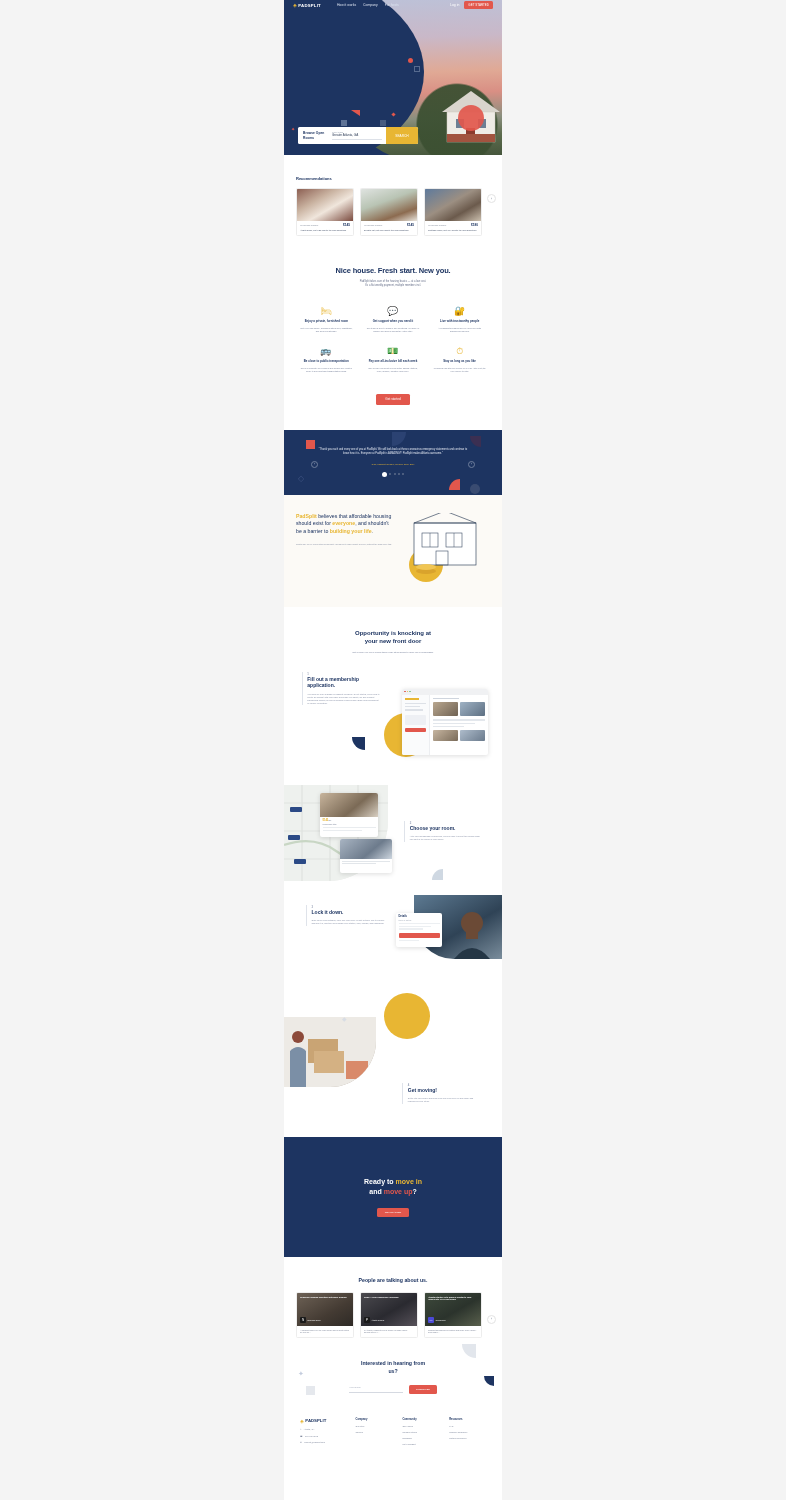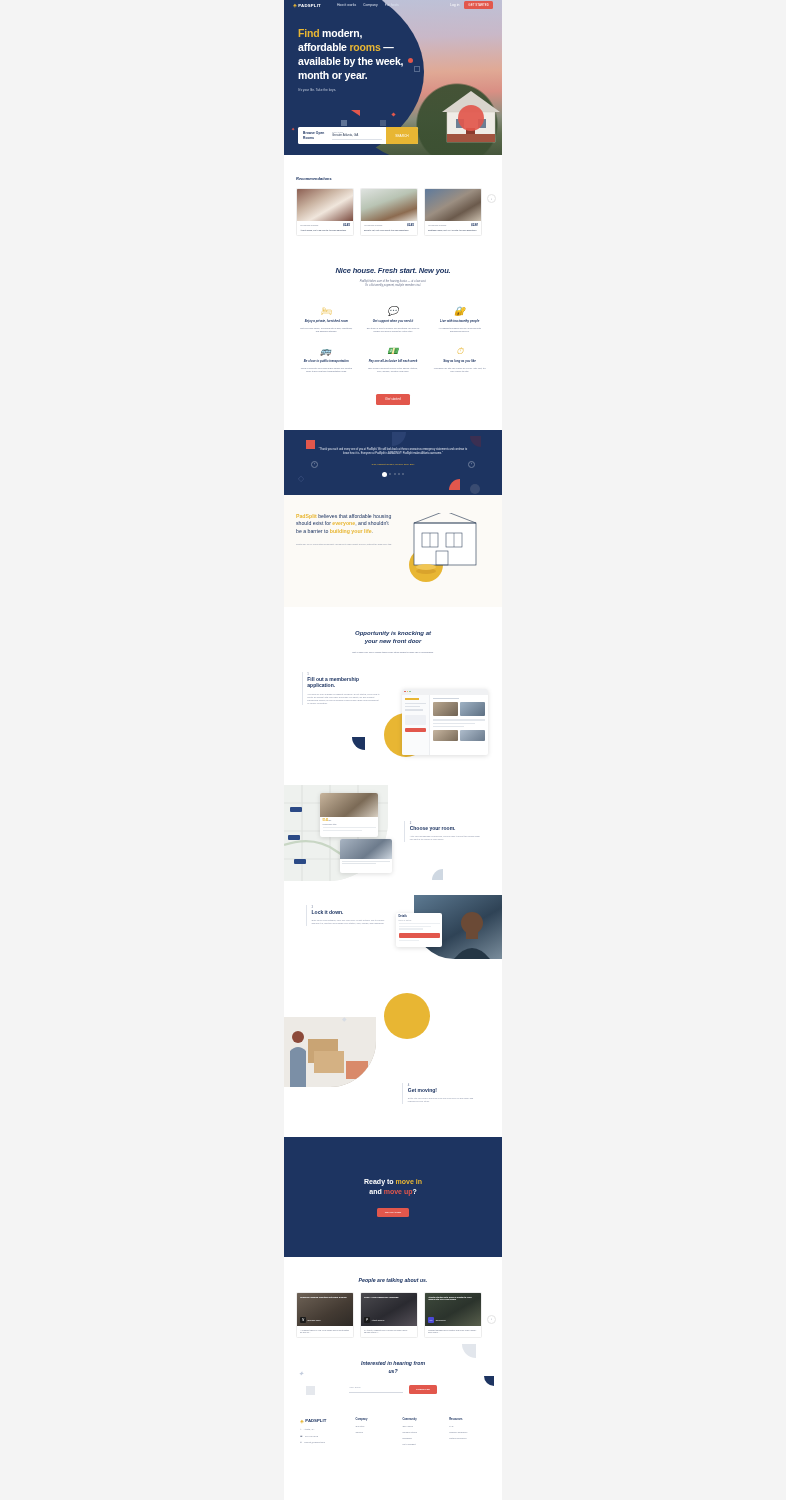--- a/index.html
+++ b/index.html
@@ -58,21 +58,21 @@
   .sb-field-val { font-size: 3px; color: #2b3a55; border-bottom: .5px solid #dde1e8; padding-bottom: 2px; }
   .sb-btn { width: 32px; height: 17px; background: #e8b633; color: #fff; font-size: 3.2px; display: flex; align-items: center; justify-content: center; border-radius: 0 1.5px 1.5px 0; }
 
   .deco { position: absolute; }
   .d-diamond { width: 5px; height: 5px; background: #e8b633; transform: rotate(45deg); }
   .d-sq { width: 6px; height: 6px; background: #9fb0c9; opacity: .5; }
   .d-redsq { width: 9px; height: 6px; background: #e2574c; }
   .d-dot { width: 5px; height: 5px; border-radius: 50%; background: #e2574c; }
 
   
-  .sec { position: relative; padding: 0 12px; font-style: italic; }
+  .sec { position: relative; padding: 0 12px; }
   .sec-title { font-size: 4px; font-weight: bold; color: #1d3461; }
 
   
   .recs { padding-top: 21px; }
   .rec-row { display: flex; gap: 6px; margin-top: 7px; }
   .rec-card { width: 58px; background: #fff; border: .5px solid #ececec; border-radius: 1.5px; overflow: hidden; }
   .rec-img { height: 32px; position: relative; }
   .rec-img.a { background: linear-gradient(150deg,#8c5f52 0%,#c9b2a0 35%,#f0e6dc 60%,#7a4a3e 100%); }
   .rec-img.b { background: linear-gradient(160deg,#dfe3e0 0%,#b9c4b4 40%,#8c6b50 75%,#e8e4dc 100%); }
   .rec-img.c { background: linear-gradient(150deg,#5e7a9c 0%,#9c8f82 45%,#6b5a4c 70%,#cbbfae 100%); }
@@ -204,24 +204,20 @@
         <span class="nav-link">How it works</span>
         <span class="nav-link">Company</span>
         <span class="nav-link">For hosts</span>
       </div>
       <div class="nav-right">
         <span class="nav-login">Log in</span>
         <span class="nav-cta">GET STARTED</span>
       </div>
     </nav>
 
-    <div class="hero-copy">
-      <h1 class="hero-h1"><span class="hl">Find</span><span> modern, affordable </span><span class="hl">rooms</span><span> — available by the week, month or year.</span></h1>
-      <div class="hero-sub">It's your life. Take the keys.</div>
-    </div>
 
     <div class="searchbar">
       <div class="sb-label">Browse Open Rooms</div>
       <div class="sb-field">
         <div class="sb-field-label">LOCATION</div>
         <div class="sb-field-val">Greater Atlanta, GA</div>
       </div>
       <div class="sb-btn">SEARCH</div>
     </div>
   </section>

